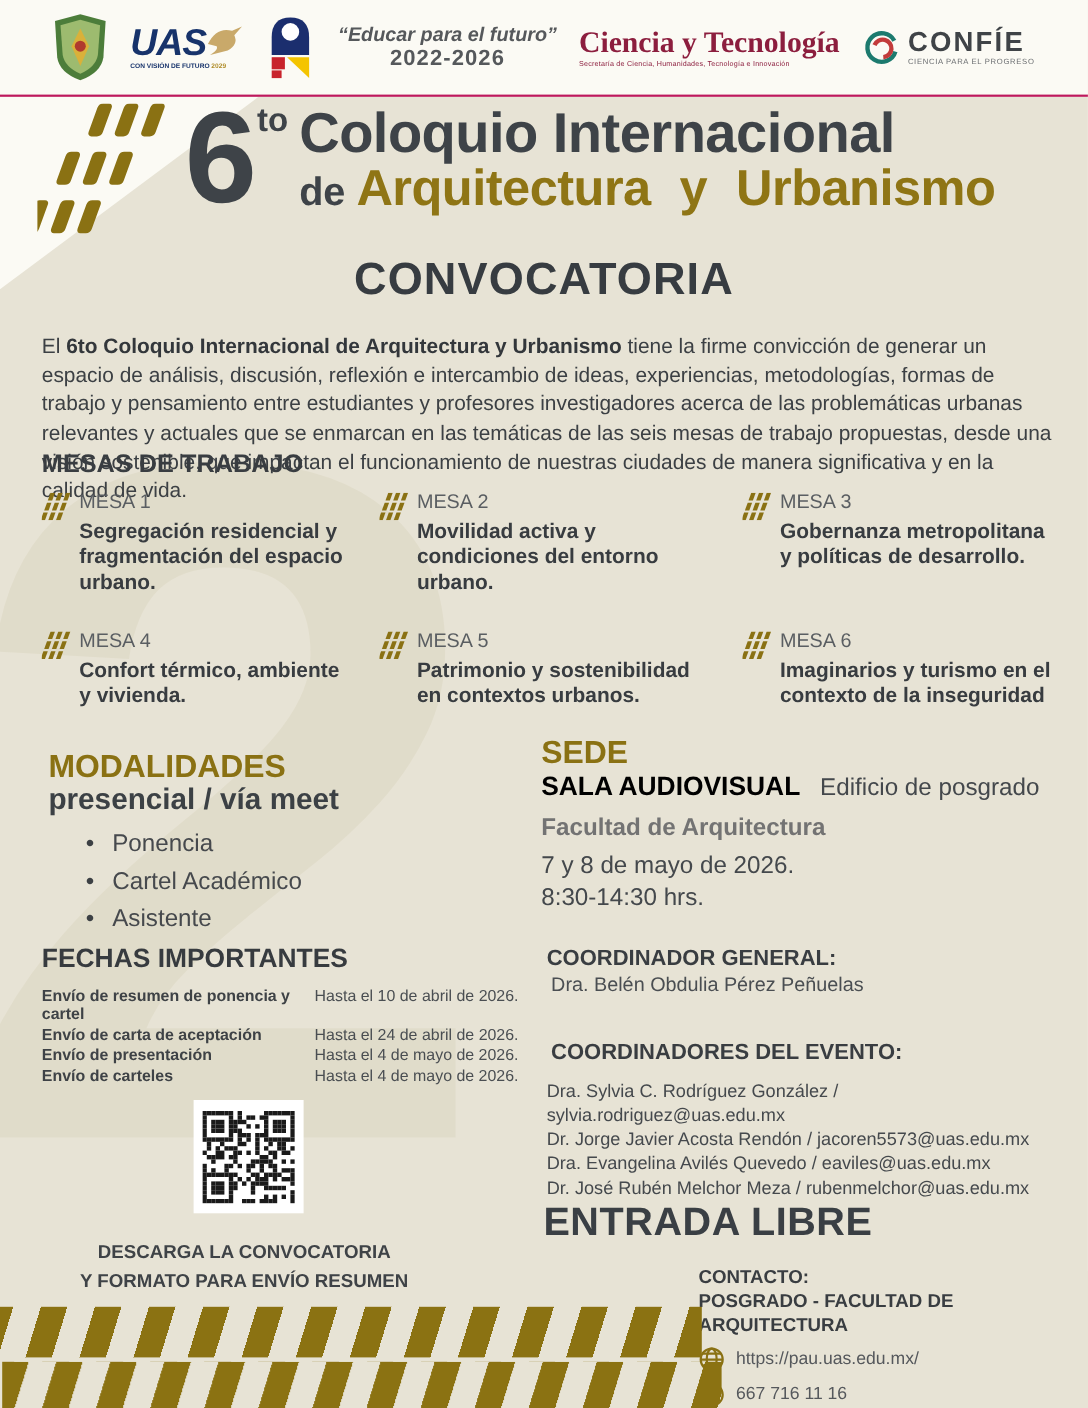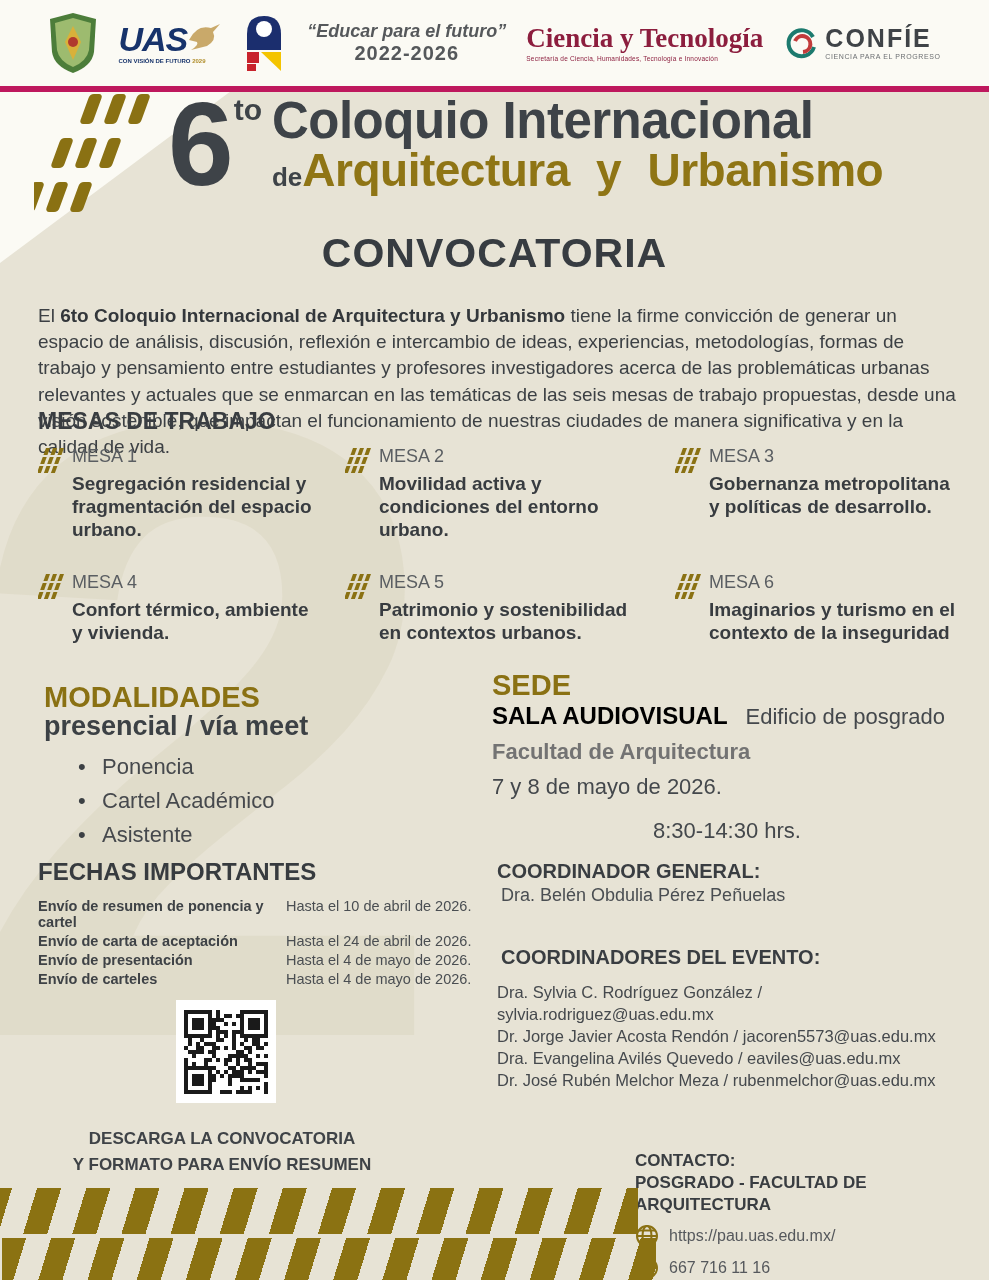--- a/index.html
+++ b/index.html
@@ -1,20 +1,20 @@
 <!DOCTYPE html>
 <html><head>
 <meta charset="utf-8">
 <style>
   html,body{margin:0;padding:0;}
   .page{position:relative;width:989px;height:1280px;background:#e7e3d5;overflow:hidden;
         font-family:"Liberation Sans",sans-serif;color:#3c4044;}
   
   .topband{position:absolute;left:0;top:0;width:989px;height:86px;background:#fbfaf4;
-           border-bottom:6px solid #be185d;display:flex;align-items:center;justify-content:center;gap:20px;z-index:3;}
+           border-bottom:2px solid #be185d;display:flex;align-items:center;justify-content:center;gap:20px;z-index:3;}
   .wedge{position:absolute;left:0;top:88px;width:235px;height:175px;background:#fbfaf4;
          clip-path:polygon(0 0,100% 0,0 100%);z-index:1;}
   .watermark{position:absolute;left:-40px;top:290px;font-size:880px;font-weight:700;
              color:#dcd7c2;opacity:.55;line-height:1;z-index:0;user-select:none;}
   .logo-quote{display:flex;flex-direction:column;align-items:center;color:#55585b;}
   .logo-quote .q1{font-style:italic;font-size:18px;font-weight:700;}
   .logo-quote .q2{font-size:20px;font-weight:700;letter-spacing:1px;}
   .logo-cyt{display:flex;flex-direction:column;}
   .logo-cyt .t{font-family:"Liberation Serif",serif;font-weight:700;font-size:27px;color:#8c1e3e;line-height:1;}
   .logo-cyt .s{font-size:6.5px;color:#8c1e3e;margin-top:3px;letter-spacing:.2px;}
@@ -28,21 +28,21 @@
   .logo-uas .s{font-size:6px;font-weight:700;color:#17336b;margin-top:2px;}
   .logo-uas .s b{color:#b08d2a;}
   
   .hatch-big{position:absolute;left:34px;top:94px;z-index:2;}
   .titlewrap{position:absolute;left:168px;top:88px;display:flex;z-index:2;}
   .bignum{font-size:118px;font-weight:800;color:#3e4348;line-height:.95;}
   .ord{font-size:30px;font-weight:800;color:#3e4348;vertical-align:top;position:relative;top:8px;}
   .tlines{margin-left:10px;margin-top:6px;}
   .tl1{font-size:51px;font-weight:800;color:#3e4348;line-height:1.04;letter-spacing:-.5px;}
   .tl2{display:flex;align-items:baseline;line-height:1.04;}
-  .tl2 .de{font-size:26px;font-weight:800;color:#3e4348;}
+  .tl2 .de{font-size:36px;font-weight:800;color:#3e4348;margin-right:10px;}
   .tl2 .gold{font-size:46px;font-weight:800;color:#8f7515;word-spacing:14px;letter-spacing:-.5px;}
   
   .convo-h{position:absolute;left:0;top:230px;width:989px;text-align:center;font-size:41px;
            font-weight:800;color:#373c41;letter-spacing:1px;z-index:2;}
   .intro{position:absolute;left:38px;top:284px;width:918px;font-size:19px;line-height:1.38;
          color:#3c4044;z-index:2;}
   .intro b{color:#33373b;}
   
   .mesas-h{position:absolute;left:38px;top:408px;font-size:23px;font-weight:800;color:#393d41;z-index:2;}
   .mesas{position:absolute;left:38px;top:446px;width:918px;display:grid;
@@ -58,21 +58,21 @@
   .modal ul{margin:12px 0 0 0;padding-left:58px;list-style:none;}
   .modal li{font-size:22px;color:#46494d;margin-bottom:8px;position:relative;}
   .modal li::before{content:"•";position:absolute;left:-24px;color:#3c4044;}
   .sede{position:absolute;left:492px;top:670px;width:470px;z-index:2;}
   .sede .h{font-size:29px;font-weight:800;color:#8a7113;line-height:1.05;}
   .sede .row1{display:flex;align-items:baseline;gap:18px;margin-top:2px;}
   .sede .sala{font-size:24px;font-weight:800;color:#000000;}
   .sede .edif{font-size:22px;color:#44484c;}
   .sede .fac{font-size:22px;font-weight:800;color:#737373;margin-top:9px;}
   .sede .fec{font-size:22px;color:#44484c;margin-top:9px;}
-  .sede .hor{font-size:22px;color:#44484c;margin-top:18px;text-align:center;}
+  .sede .hor{font-size:22px;color:#44484c;margin-top:3px;}
   
   .fechas{position:absolute;left:38px;top:858px;z-index:2;}
   .fechas .h{font-size:24px;font-weight:800;color:#373b3f;margin-bottom:12px;}
   .fechas .grid{display:grid;grid-template-columns:242px auto;row-gap:3px;column-gap:6px;}
   .fechas .l{font-size:14.5px;font-weight:700;color:#3e4246;}
   .fechas .v{font-size:14.5px;color:#4a4e52;}
   
   .coordg{position:absolute;left:497px;top:860px;z-index:2;}
   .coordg .h{font-size:20px;font-weight:800;color:#393d41;}
   .coordg .n{font-size:18px;color:#4a4e52;margin-top:2px;padding-left:4px;}
@@ -562,20 +562,21 @@
         <rect x="60" y="80" width="4" height="4"></rect>
         <rect x="64" y="80" width="4" height="4"></rect>
         <rect x="80" y="80" width="4" height="4"></rect>
       </svg>
   </div>
   <div class="qrcap">
     <div>DESCARGA LA CONVOCATORIA</div>
     <div>Y FORMATO PARA ENVÍO RESUMEN</div>
   </div>
 
+  <div class="entrada">ENTRADA LIBRE</div>
 
   <div class="contact">
     <div class="h">CONTACTO:</div>
     <div class="h">POSGRADO - FACULTAD DE ARQUITECTURA</div>
     <div class="row">
       <svg width="24" height="24" viewBox="0 0 24 24">
         <circle cx="12" cy="12" r="10" fill="none" stroke="#8a7113" stroke-width="2"></circle>
         <ellipse cx="12" cy="12" rx="4.5" ry="10" fill="none" stroke="#8a7113" stroke-width="2"></ellipse>
         <line x1="2" y1="12" x2="22" y2="12" stroke="#8a7113" stroke-width="2"></line>
         <line x1="3.5" y1="6.5" x2="20.5" y2="6.5" stroke="#8a7113" stroke-width="2"></line>

